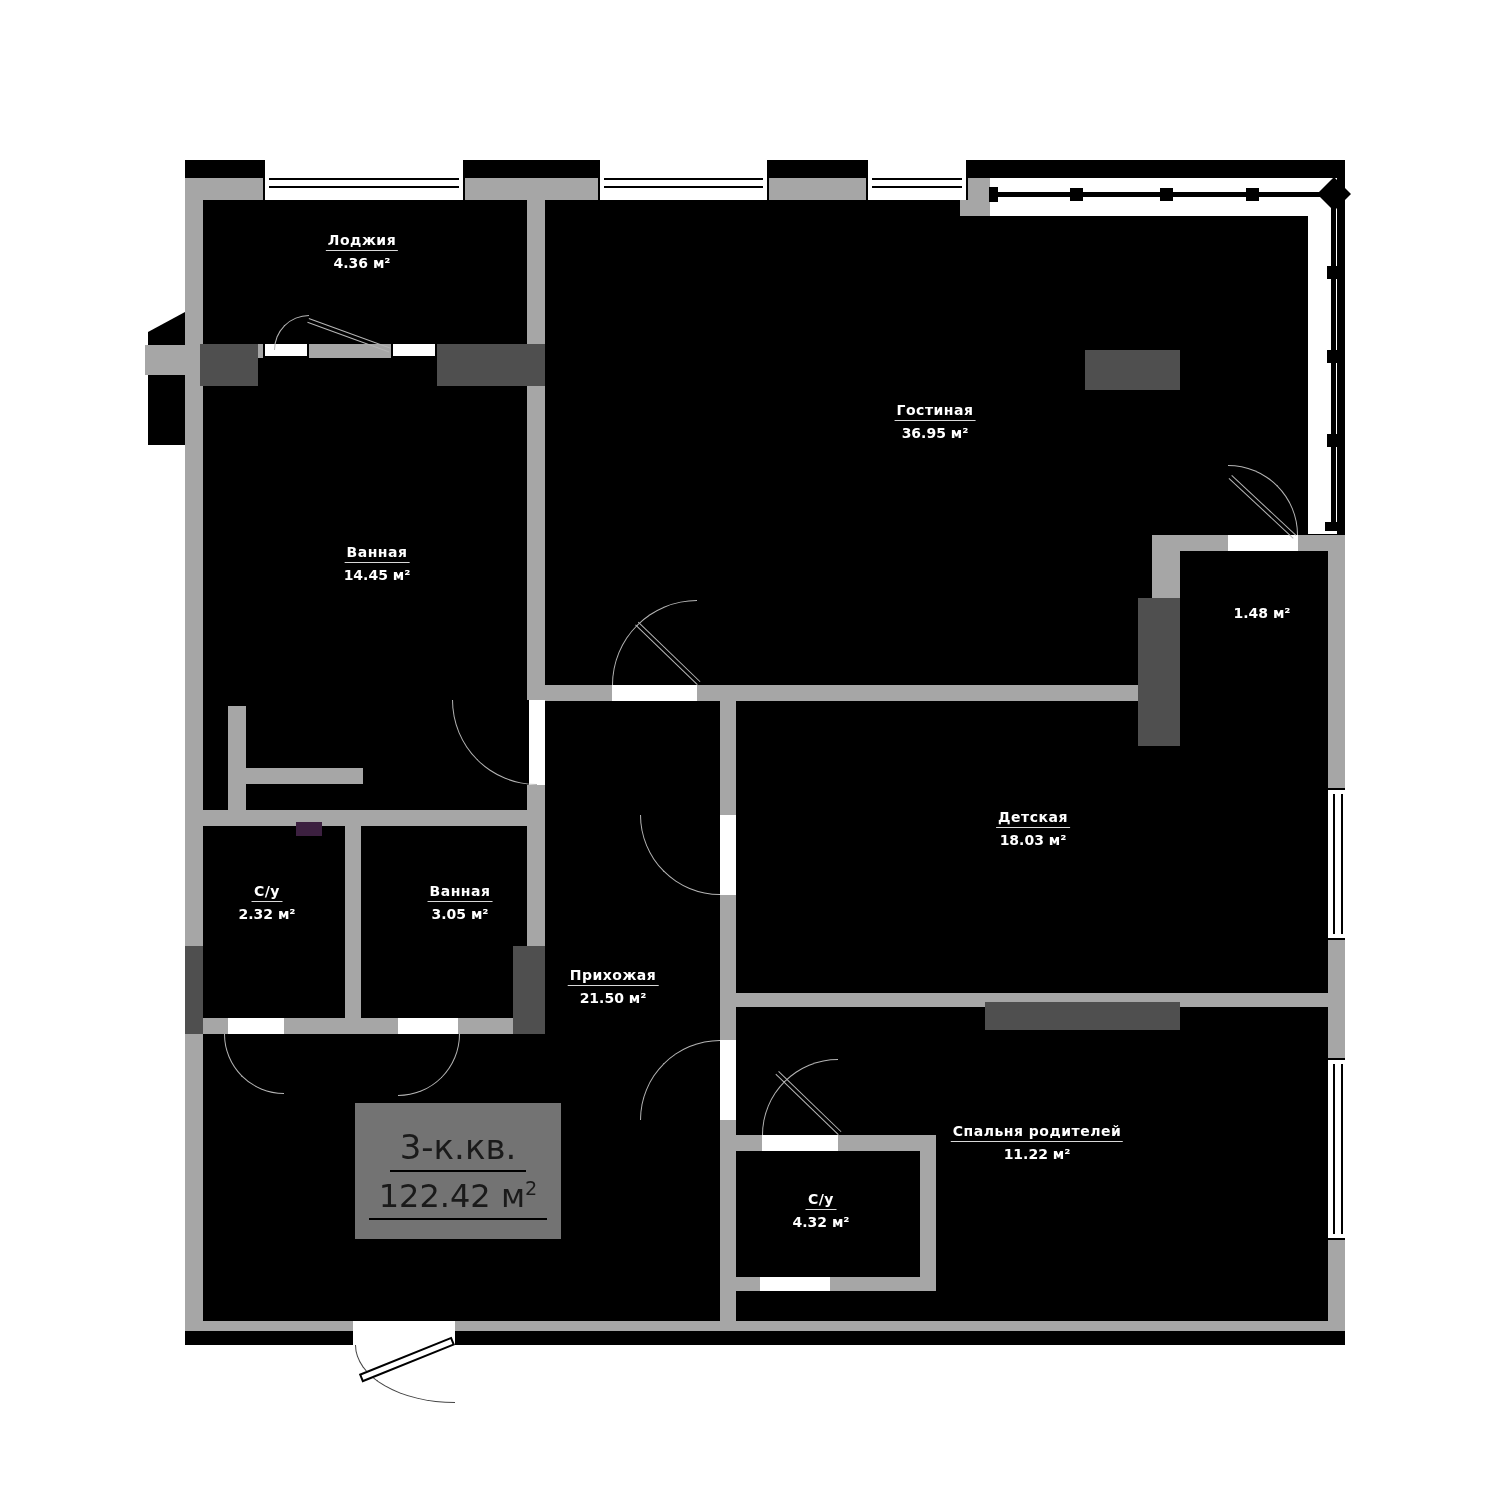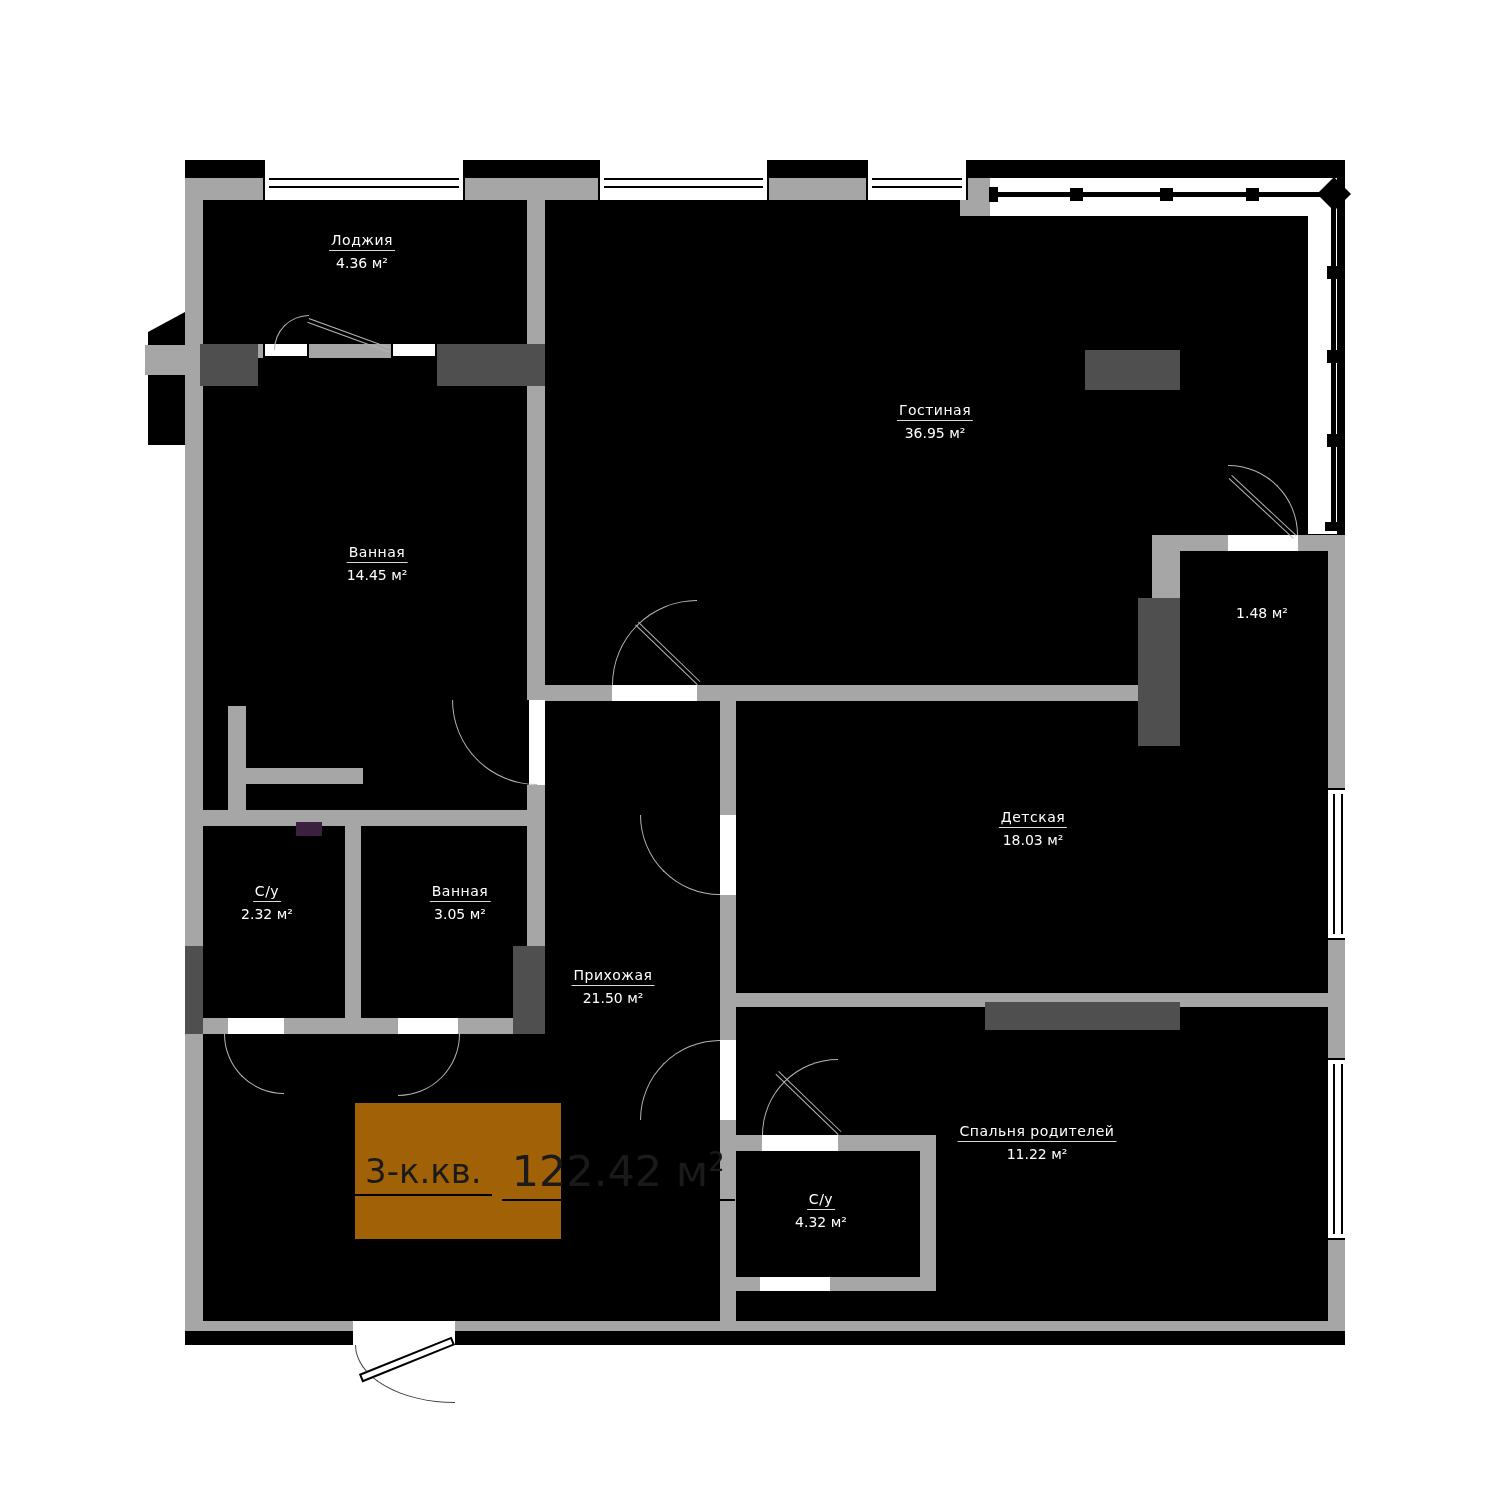--- a/index.html
+++ b/index.html
@@ -27,28 +27,28 @@
   .arc-tl{border-top:1.5px solid #b5b5b5;border-left:1.5px solid #b5b5b5;border-top-left-radius:100% 100%;}
   .arc-tr{border-top:1.5px solid #b5b5b5;border-right:1.5px solid #b5b5b5;border-top-right-radius:100% 100%;}
   .arc-bl{border-bottom:1.5px solid #b5b5b5;border-left:1.5px solid #b5b5b5;border-bottom-left-radius:100% 100%;}
   .arc-br{border-bottom:1.5px solid #b5b5b5;border-right:1.5px solid #b5b5b5;border-bottom-right-radius:100% 100%;}
   .arc-dark{border-color:#444;}
   .leaf{height:3px;border-top:1px solid #b5b5b5;border-bottom:1px solid #b5b5b5;transform-origin:left top;}
   .leaf-solid{background:#fff;border:2px solid #000;box-sizing:border-box;transform-origin:left top;}
   .rail{background:#000;}
   .diamond{background:#000;transform:rotate(45deg);}
   .room-label{position:absolute;transform:translateX(-50%);display:flex;flex-direction:column;
-    align-items:center;gap:5px;color:var(--label-text);font-size:14px;line-height:1.1;text-align:center;}
+    align-items:center;gap:5px;color:var(--label-text);font-size:14px;line-height:1.1;text-align:center;font-weight:bold;}
   .rname{border-bottom:1px solid rgba(255,255,255,.85);padding:0 2px 2px;white-space:nowrap;letter-spacing:.5px;}
   .rarea{white-space:nowrap;}
-  .title-box{position:absolute;left:352px;top:1100px;width:212px;height:142px;background:#a16207;
-    border:3px solid #000;box-sizing:border-box;display:flex;flex-direction:row;
-    align-items:center;justify-content:space-between;gap:10px;color:var(--title-text);}
+  .title-box{position:absolute;left:352px;top:1100px;width:212px;height:142px;background:#737373;
+    border:3px solid #000;box-sizing:border-box;display:flex;flex-direction:column;
+    align-items:center;justify-content:center;gap:10px;color:var(--title-text);}
   .title-line1{font-size:34px;}
-  .title-line2{font-size:43px;}
+  .title-line2{font-size:32px;}
   .u-line{border-bottom:2px solid #000;padding:0 10px 3px;white-space:nowrap;}
   sup{font-size:60%;}
 </style>
 </head>
 <body>
 
 <div id="canvas">
 
   <div class="abs blk" style="left:185px;top:160px;width:1160px;height:1185px"></div>
 

